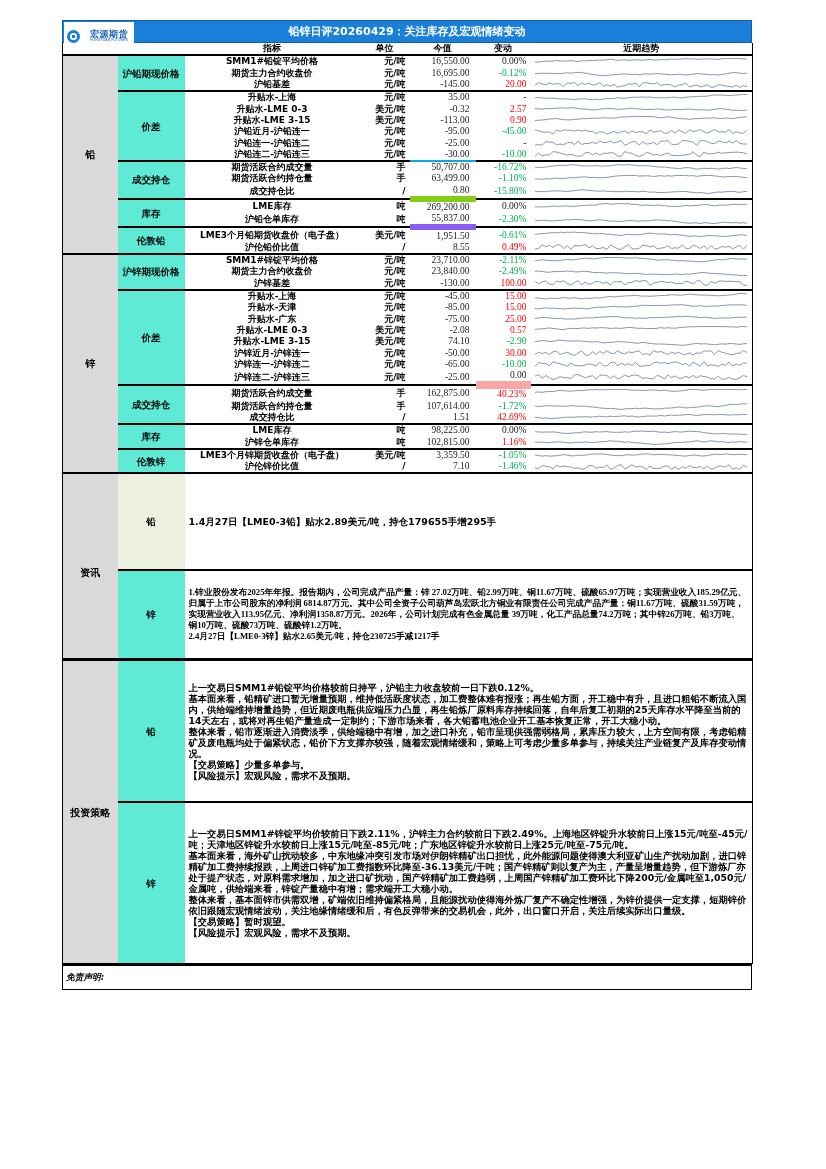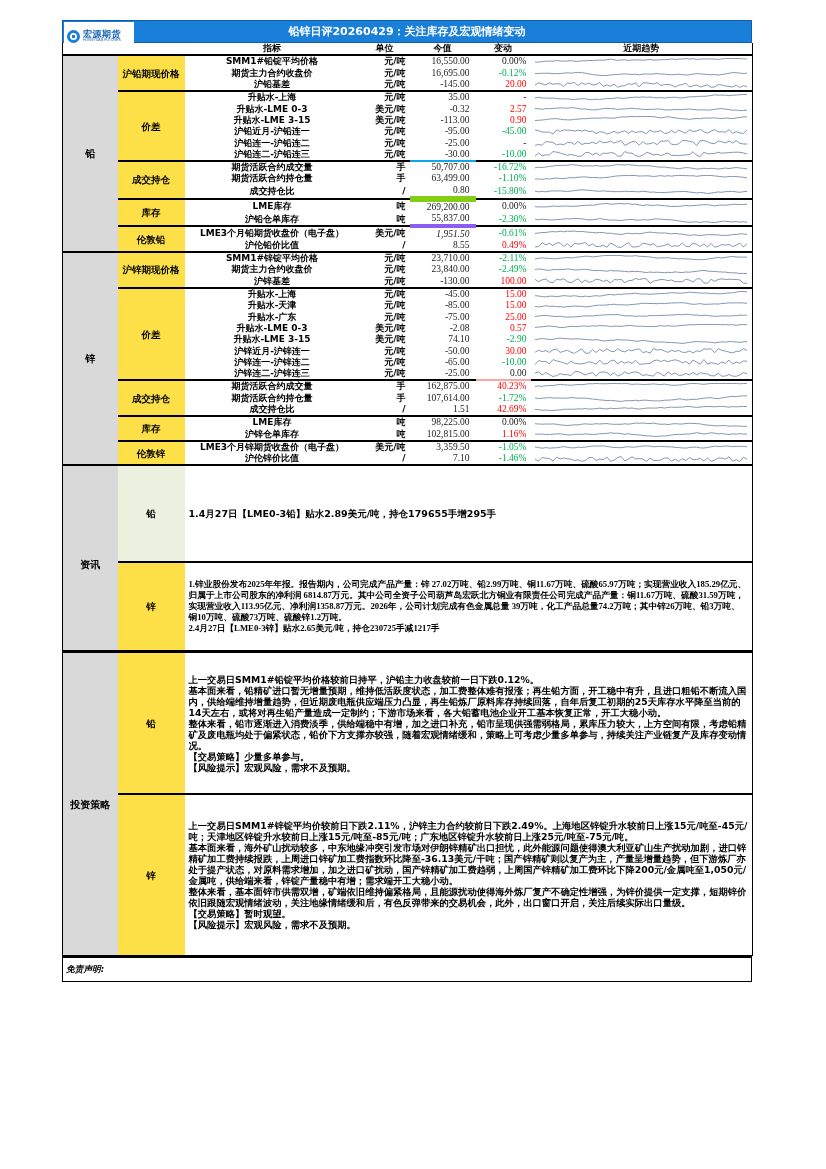--- a/index.html
+++ b/index.html
@@ -1,31 +1,31 @@
 <!DOCTYPE html>
 <html><head>
 <meta charset="utf-8">
 <style>
   html, body { margin: 0; padding: 0; background: #ffffff; }
   body { width: 826px; height: 1169px; position: relative; font-family: "DejaVu Sans", sans-serif; color: #000; }
   .page { position: absolute; left: 62px; top: 20px; width: 690px; }
   .header { height: 21px; background: #1a7fd8; position: relative; border: 1px solid #0d5fae; }
-  .logo { position: absolute; left: 1px; top: 1px; width: 70px; height: 29px; background: #ffffff; display: flex; align-items: center; }
+  .logo { position: absolute; left: 1px; top: 1px; width: 70px; height: 29px; background: #ffffff; display: flex; align-items: center; gap: 7px; }
   .logo-mark { width: 13px; height: 13px; border-radius: 50%; border: 3px solid #1a7fd8; box-sizing: border-box; margin-left: 3px; position: relative; }
   .logo-mark::after { content: ""; position: absolute; left: 2px; top: 2px; width: 3px; height: 3px; background: #1a7fd8; }
   .logo-text { display: flex; flex-direction: column; margin-left: 3px; line-height: 1; }
   .logo-cn { font-size: 9px; font-weight: bold; color: #1664b8; letter-spacing: 0.5px; }
   .logo-en { font-size: 3.5px; color: #1664b8; font-family: "Liberation Sans", sans-serif; }
   .title { position: absolute; left: 0; right: 0; top: 0; height: 21px; line-height: 21px; text-align: center; color: #ffffff; font-weight: bold; font-size: 11px; }
   table.grid { border-collapse: collapse; width: 690px; table-layout: fixed; font-size: 9px; }
   table.grid td { padding: 0; height: 11.3px; line-height: 11px; white-space: nowrap; overflow: hidden; }
   .colhead td { font-weight: bold; height: 13px; font-size: 9px; border-bottom: 1px solid #000; }
   .c-date { font-family: "Liberation Serif", serif; font-weight: bold; font-size: 9px; padding-left: 4px !important; }
   .cat { background: #d9d9d9; text-align: center; font-weight: bold; font-size: 10px; }
-  .sub { background: #fde047; text-align: center; font-weight: bold; font-size: 9.5px; }
+  .sub { background: #5eead4; text-align: center; font-weight: bold; font-size: 9.5px; }
   .ind { text-align: center; font-weight: bold; font-size: 9px; }
   .unit { text-align: right; font-weight: bold; padding-right: 4px !important; }
   .val { text-align: right; font-family: "Liberation Serif", serif; font-size: 9.5px; padding-right: 6px !important; color: #222; }
   .chg { text-align: right; font-family: "Liberation Serif", serif; font-size: 9.5px; padding-right: 4px !important; }
   .up { color: #ff0000; }
   .down { color: #00b050; }
   .flat { color: #222; }
   .spark { border-right: 1px solid #000; }
   .spark svg { display: block; }
   .rightb { border-right: 1px solid #000; }
@@ -228,21 +228,21 @@
           <td class="spark" style="">
             <svg width="220" height="10">
               <polyline fill="none" stroke="#8497b0" stroke-width="1" points="4.0,5.2 7.6,5.8 11.2,5.2 14.8,5.4 18.4,5.9 22.0,6.0 25.6,5.4 29.2,5.5 32.7,5.0 36.3,4.7 39.9,4.9 43.5,4.4 47.1,4.7 50.7,4.7 54.3,5.4 57.9,5.9 61.5,5.8 65.1,5.2 68.7,4.6 72.3,5.2 75.9,5.7 79.5,6.2 83.1,6.0 86.6,6.4 90.2,6.4 93.8,6.0 97.4,5.6 101.0,5.5 104.6,6.0 108.2,6.2 111.8,5.7 115.4,6.0 119.0,5.8 122.6,5.1 126.2,4.8 129.8,5.3 133.4,5.3 136.9,5.7 140.5,5.8 144.1,6.4 147.7,6.9 151.3,7.5 154.9,7.9 158.5,8.3 162.1,7.9 165.7,7.9 169.3,8.5 172.9,7.8 176.5,7.8 180.1,8.4 183.7,8.5 187.3,7.9 190.8,7.2 194.4,7.3 198.0,7.7 201.6,7.9 205.2,7.5 208.8,8.1 212.4,7.7 216.0,8.3"></polyline>
             </svg>
           </td>
         </tr>
         <tr>
           <td class="sub" rowspan="2" style="border-top:2px solid #000;">伦敦铅</td>
           <td class="ind" style="border-top:2px solid #000;">LME3个月铅期货收盘价（电子盘）</td>
           <td class="unit" style="border-top:2px solid #000;">美元/吨</td>
-          <td class="val" style="border-top:4px solid #8b5cf6;font-style:italic;">1,951.50</td>
+          <td class="val" style="border-top:6px solid #8b5cf6;">1,951.50</td>
           <td class="chg down" style="border-top:2px solid #000;">-0.61%</td>
           <td class="spark" style="border-top:2px solid #000;">
             <svg width="220" height="10">
               <polyline fill="none" stroke="#8497b0" stroke-width="1" points="4.0,4.4 7.6,4.0 11.2,3.5 14.8,3.5 18.4,2.9 22.0,2.6 25.6,2.9 29.2,2.2 32.7,2.8 36.3,2.1 39.9,2.4 43.5,2.0 47.1,2.6 50.7,2.5 54.3,2.8 57.9,3.3 61.5,3.4 65.1,3.9 68.7,3.5 72.3,3.6 75.9,4.3 79.5,4.2 83.1,4.9 86.6,5.0 90.2,5.5 93.8,4.8 97.4,4.2 101.0,4.8 104.6,4.4 108.2,4.8 111.8,4.2 115.4,3.5 119.0,3.1 122.6,3.5 126.2,3.8 129.8,4.1 133.4,3.9 136.9,4.4 140.5,4.8 144.1,4.4 147.7,4.9 151.3,5.2 154.9,5.8 158.5,6.4 162.1,5.8 165.7,6.2 169.3,6.5 172.9,6.1 176.5,5.6 180.1,5.7 183.7,5.8 187.3,5.9 190.8,6.4 194.4,6.4 198.0,6.2 201.6,5.6 205.2,5.5 208.8,4.8 212.4,4.9 216.0,5.4"></polyline>
             </svg>
           </td>
         </tr>
         <tr>
           <td class="ind" style="">沪伦铅价比值</td>
           <td class="unit" style="">/</td>
@@ -376,21 +376,21 @@
             <svg width="220" height="10">
               <polyline fill="none" stroke="#8497b0" stroke-width="1" points="4.0,4.1 7.6,2.8 11.2,6.0 14.8,3.5 18.4,5.6 22.0,7.5 25.6,6.6 29.2,4.6 32.7,5.7 36.3,5.6 39.9,6.7 43.5,2.9 47.1,2.5 50.7,4.1 54.3,6.0 57.9,4.4 61.5,3.8 65.1,7.2 68.7,3.3 72.3,3.0 75.9,3.5 79.5,6.4 83.1,3.7 86.6,7.0 90.2,5.7 93.8,2.9 97.4,4.8 101.0,3.4 104.6,2.9 108.2,4.0 111.8,6.5 115.4,5.7 119.0,6.6 122.6,7.0 126.2,3.2 129.8,4.8 133.4,7.1 136.9,2.8 140.5,5.6 144.1,3.9 147.7,6.3 151.3,6.1 154.9,4.4 158.5,5.9 162.1,3.4 165.7,5.8 169.3,3.7 172.9,4.6 176.5,5.0 180.1,6.8 183.7,6.8 187.3,4.2 190.8,7.2 194.4,7.0 198.0,5.5 201.6,7.1 205.2,7.3 208.8,6.0 212.4,3.5 216.0,4.8"></polyline>
             </svg>
           </td>
         </tr>
         <tr>
           <td class="sub" rowspan="3" style="border-top:2px solid #000;">成交持仓</td>
           <td class="ind" style="border-top:2px solid #000;">期货活跃合约成交量</td>
           <td class="unit" style="border-top:2px solid #000;">手</td>
           <td class="val" style="border-top:2px solid #000;">162,875.00</td>
-          <td class="chg up" style="border-top:2px solid #fca5a5;">40.23%</td>
+          <td class="chg up" style="border-top:8px solid #fca5a5;">40.23%</td>
           <td class="spark" style="border-top:2px solid #000;">
             <svg width="220" height="10">
               <polyline fill="none" stroke="#8497b0" stroke-width="1" points="4.0,4.4 7.6,3.9 11.2,4.4 14.8,3.7 18.4,3.5 22.0,3.5 25.6,2.9 29.2,2.3 32.7,2.7 36.3,3.0 39.9,3.2 43.5,2.9 47.1,2.4 50.7,2.7 54.3,2.3 57.9,1.7 61.5,1.8 65.1,1.5 68.7,1.7 72.3,1.8 75.9,1.7 79.5,1.5 83.1,1.5 86.6,1.5 90.2,1.7 93.8,1.5 97.4,1.7 101.0,2.4 104.6,2.1 108.2,2.2 111.8,2.5 115.4,2.4 119.0,2.2 122.6,1.9 126.2,2.3 129.8,2.6 133.4,2.1 136.9,2.7 140.5,3.2 144.1,3.3 147.7,3.0 151.3,2.7 154.9,2.2 158.5,1.6 162.1,1.5 165.7,1.5 169.3,2.0 172.9,2.3 176.5,1.8 180.1,1.5 183.7,1.5 187.3,1.5 190.8,1.5 194.4,1.5 198.0,1.5 201.6,1.5 205.2,1.5 208.8,1.8 212.4,1.5 216.0,1.5"></polyline>
             </svg>
           </td>
         </tr>
         <tr>
           <td class="ind" style="">期货活跃合约持仓量</td>
           <td class="unit" style="">手</td>
           <td class="val" style="">107,614.00</td>

